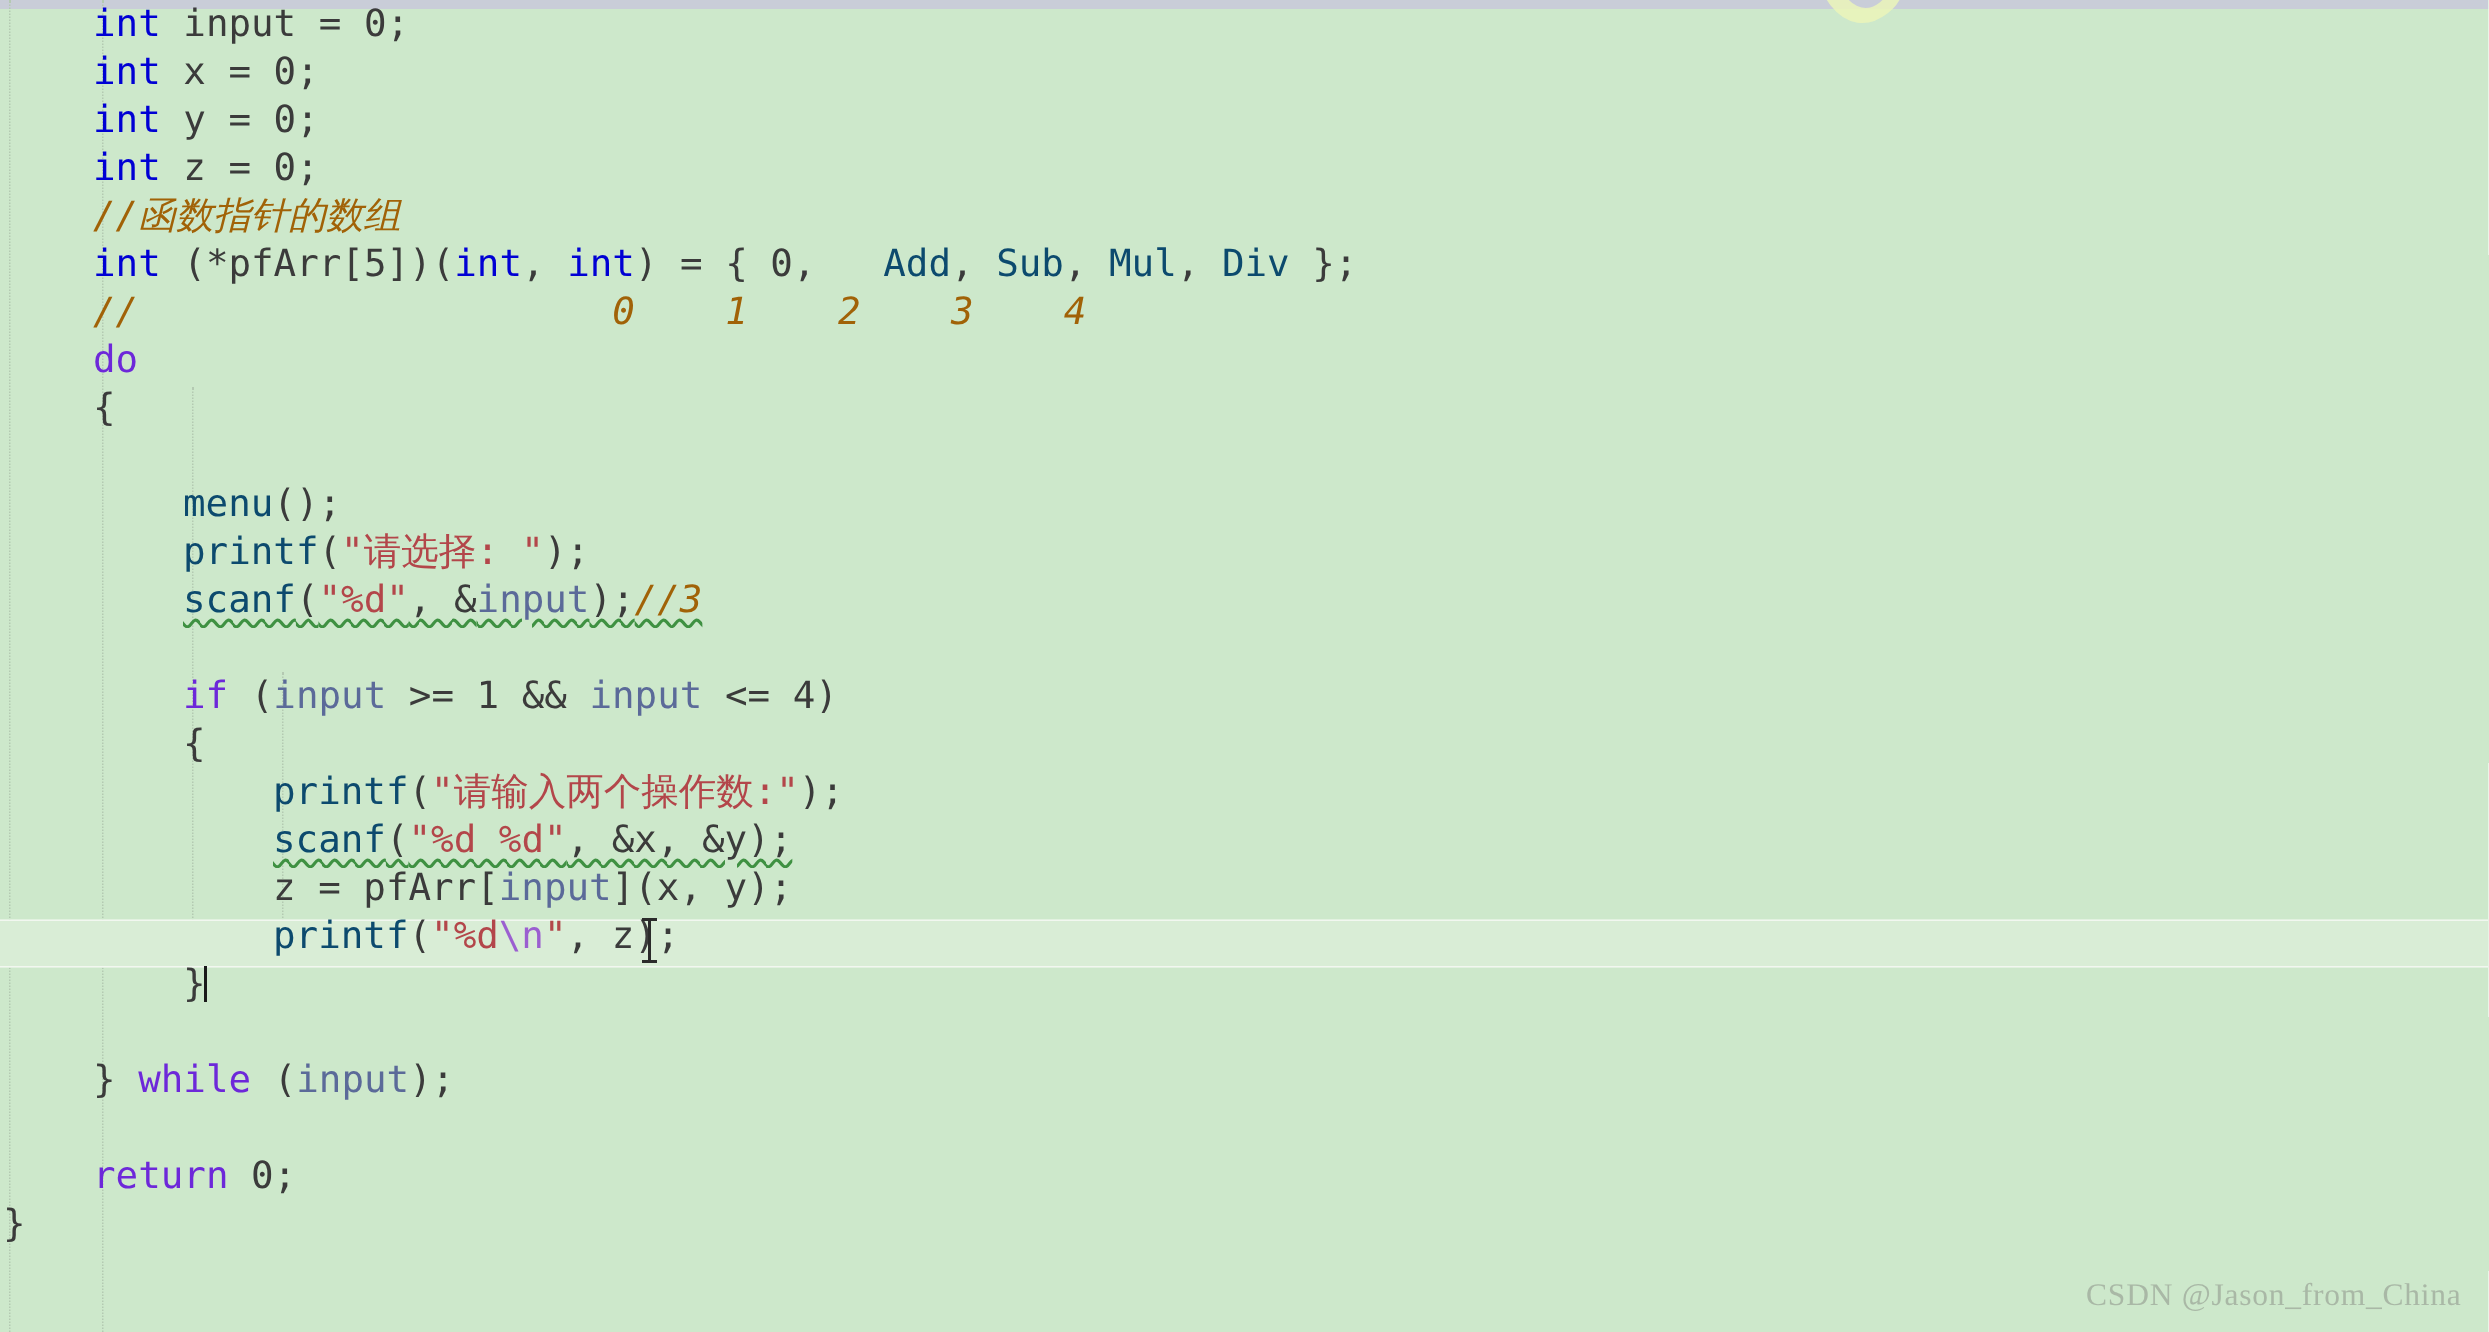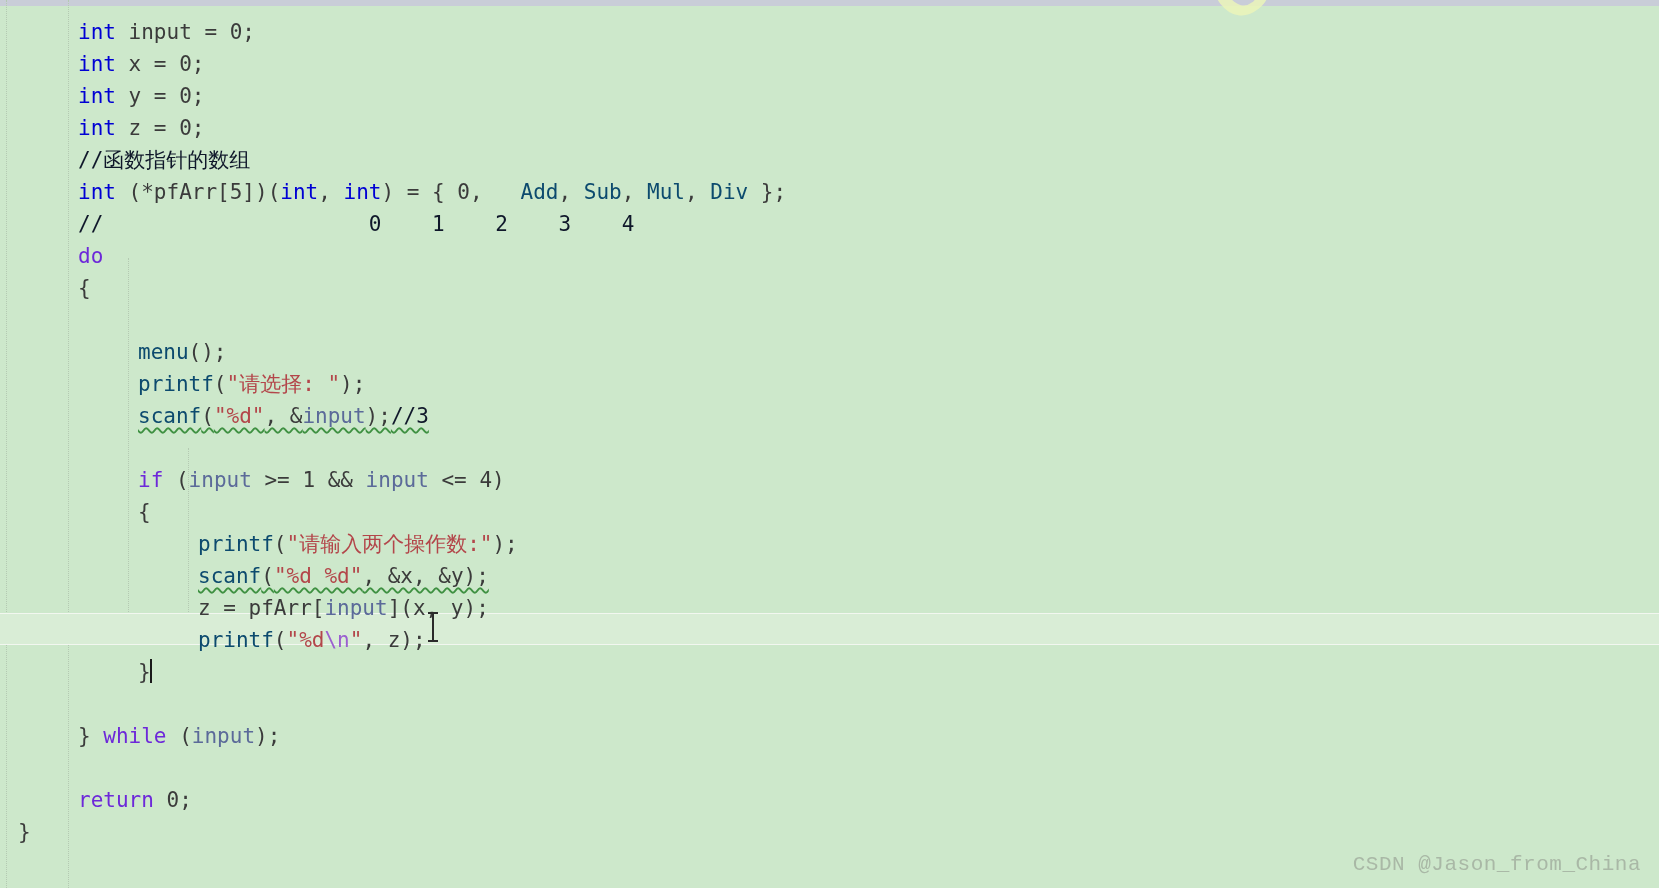--- a/index.html
+++ b/index.html
@@ -34,21 +34,21 @@
     color: rgba(235, 245, 186, 0.85);
     transform: rotate(-38deg);
     transform-origin: 0 0;
     white-space: nowrap;
     user-select: none;
     pointer-events: none;
   }
   #wm-bottom {
     position: absolute;
     right: 18px; bottom: 12px;
-    font-family: Liberation Mono, monospace;
+    font-family: Liberation Serif, serif;
     font-size: 21px;
     color: #a9b8a6;
     letter-spacing: 0.5px;
     user-select: none;
     pointer-events: none;
   }
   
   .indent-guide {
     position: absolute;
     top: 0; bottom: 0;
@@ -69,38 +69,38 @@
     background: #d9edd6;
     border-top: 1px solid #f2f7f0;
     border-bottom: 1px solid #f2f7f0;
   }
 
   
   #code {
     position: absolute;
     left: 0; top: 0;
     width: 1659px;
-    padding: 16px;
-    font-size: 21px;
+    padding: 0;
+    font-size: 25px;
     line-height: 32px;
     white-space: pre;
     color: #3b3b3b;
   }
   .line {
     height: 32px;
     white-space: pre;
     position: relative;
   }
   
   .kw      { color: #0000d4; }             
   .ctrl    { color: #6d28d9; }             
   .fn      { color: #0c4a6e; }             
   .str     { color: #b3464a; }             
   .esc     { color: #9b5fd0; }             
-  .cmt     { color: #0f172a; }             
+  .cmt     { color: #a16207; font-style: italic; }             
   .var     { color: #5b6a99; }             
   .plain   { color: #3b3b3b; }
 
   .squiggle {
     text-decoration: underline wavy #3f9142;
     text-decoration-thickness: 1.5px;
     text-underline-offset: 4px;
   }
 
   

